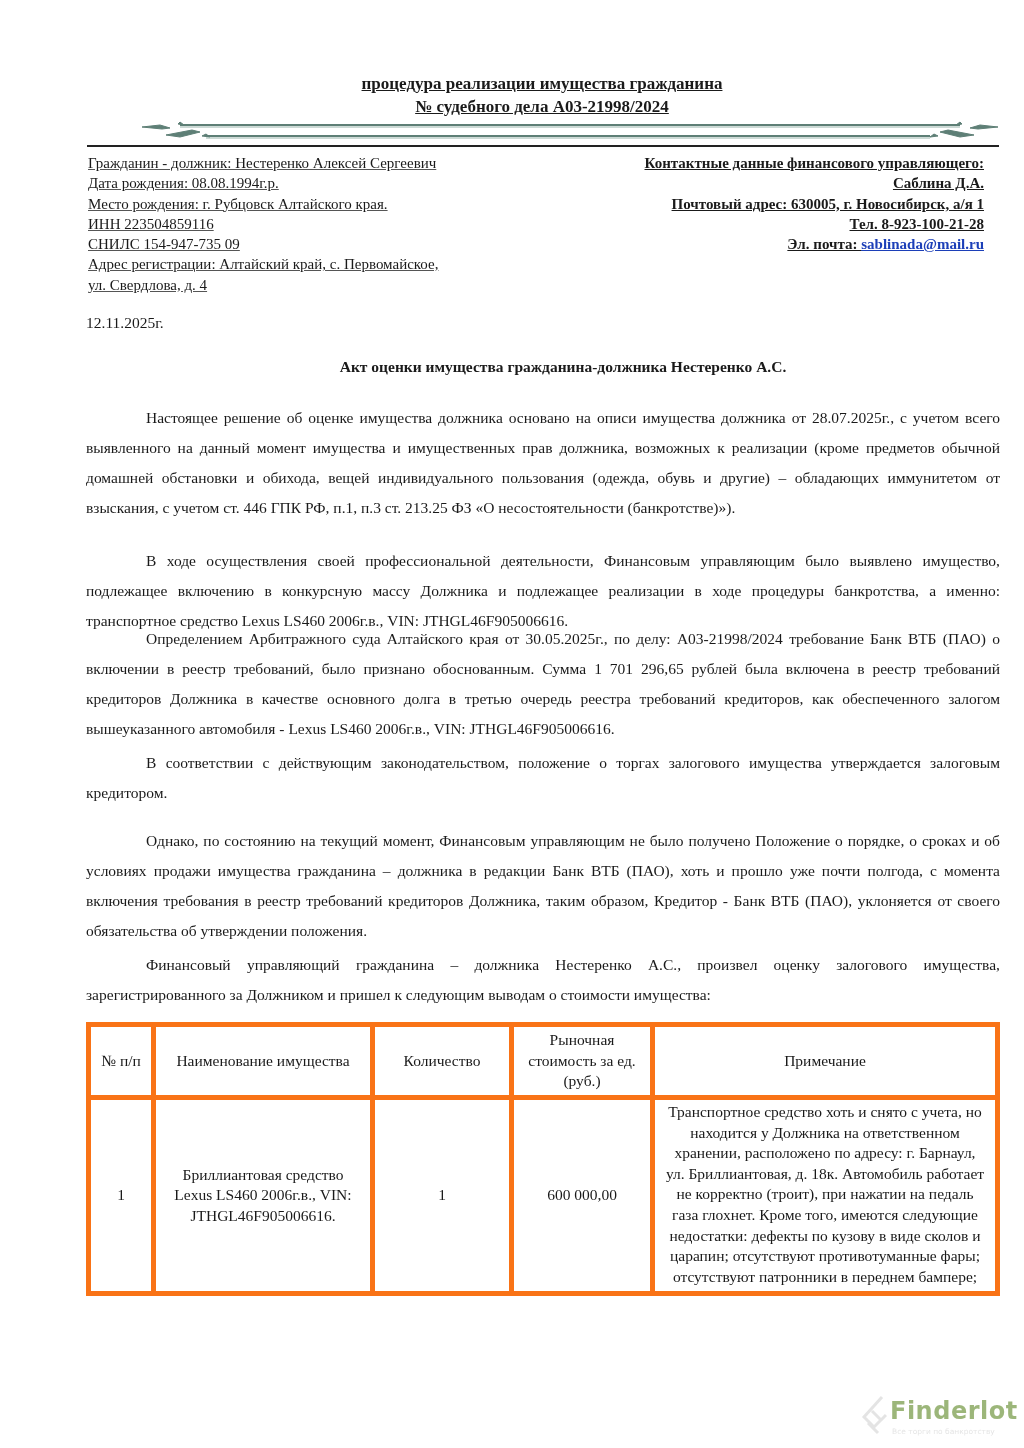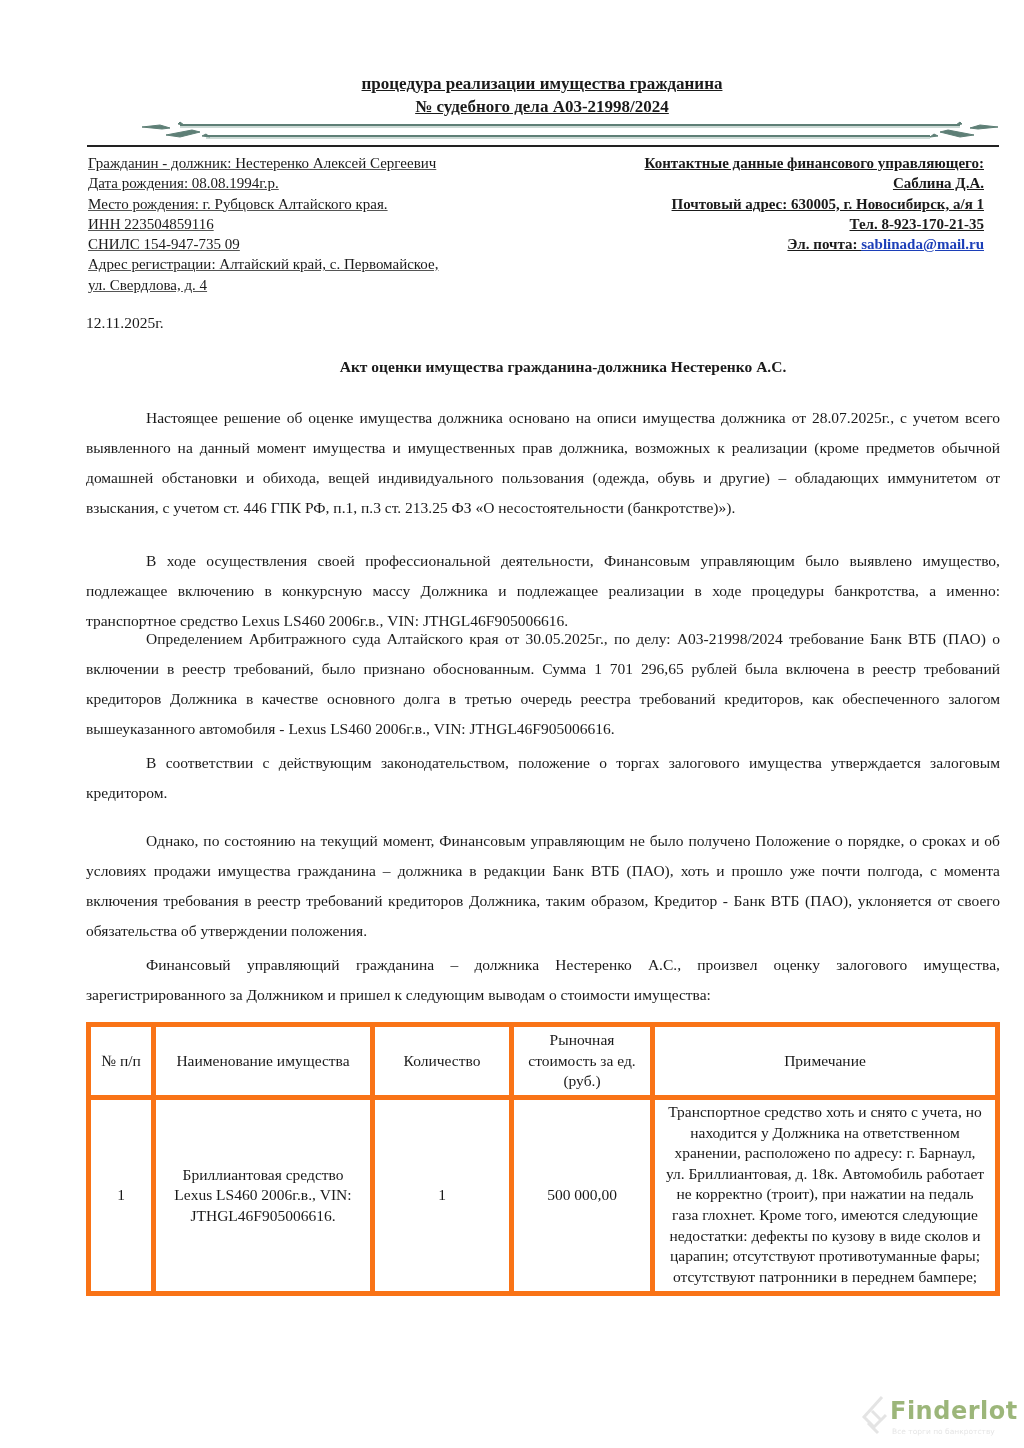--- a/index.html
+++ b/index.html
@@ -85,21 +85,21 @@
     <div>ИНН 223504859116</div>
     <div>СНИЛС 154-947-735 09</div>
     <div>Адрес регистрации: Алтайский край, с. Первомайское,</div>
     <div>ул. Свердлова, д. 4</div>
   </div>
 
   <div class="contacts">
     <div>Контактные данные финансового управляющего:</div>
     <div>Саблина Д.А.</div>
     <div>Почтовый адрес: 630005, г. Новосибирск, а/я 1</div>
-    <div>Тел. 8-923-170-21-35</div>
+    <div>Тел. 8-923-100-21-28</div>
     <div><span>Эл. почта: </span><a>sablinada@mail.ru</a></div>
   </div>
 
   <div class="date">12.11.2025г.</div>
   <div class="act-title">Акт оценки имущества гражданина-должника Нестеренко А.С.</div>
 
   <div class="para p1">Настоящее решение об оценке имущества должника основано на описи имущества должника от 28.07.2025г., с учетом всего выявленного на данный момент имущества и имущественных прав должника, возможных к реализации (кроме предметов обычной домашней обстановки и обихода, вещей индивидуального пользования (одежда, обувь и другие) – обладающих иммунитетом от взыскания, с учетом ст. 446 ГПК РФ, п.1, п.3 ст. 213.25 ФЗ «О несостоятельности (банкротстве)»).</div>
   <div class="para p2">В ходе осуществления своей профессиональной деятельности, Финансовым управляющим было выявлено имущество, подлежащее включению в конкурсную массу Должника и подлежащее реализации в ходе процедуры банкротства, а именно: транспортное средство Lexus LS460 2006г.в., VIN: JTHGL46F905006616.</div>
   <div class="para p3">Определением Арбитражного суда Алтайского края от 30.05.2025г., по делу: А03-21998/2024 требование Банк ВТБ (ПАО) о включении в реестр требований, было признано обоснованным. Сумма 1 701 296,65 рублей была включена в реестр требований кредиторов Должника в качестве основного долга в третью очередь реестра требований кредиторов, как обеспеченного залогом вышеуказанного автомобиля - Lexus LS460 2006г.в., VIN: JTHGL46F905006616.</div>
   <div class="para p4">В соответствии с действующим законодательством, положение о торгах залогового имущества утверждается залоговым кредитором.</div>
@@ -114,21 +114,21 @@
         <th class="c3">Количество</th>
         <th class="c4">Рыночная стоимость за ед. (руб.)</th>
         <th class="c5">Примечание</th>
       </tr>
     </thead>
     <tbody>
       <tr>
         <td>1</td>
         <td style="padding:0 14px;">Бриллиантовая средство Lexus LS460 2006г.в., VIN: JTHGL46F905006616.</td>
         <td>1</td>
-        <td>500 000,00</td>
+        <td>600 000,00</td>
         <td style="padding:2px 10px 4px;">Транспортное средство хоть и снято с учета, но находится у Должника на ответственном хранении, расположено по адресу: г. Барнаул, ул. Бриллиантовая, д. 18к. Автомобиль работает не корректно (троит), при нажатии на педаль газа глохнет. Кроме того, имеются следующие недостатки: дефекты по кузову в виде сколов и царапин; отсутствуют противотуманные фары; отсутствуют патронники в переднем бампере;</td>
       </tr>
     </tbody>
   </table>
 
   <div class="watermark">
     <svg class="wm-icon" viewBox="0 0 30 44">
       <path d="M22 2 L4 22 L14 32 L26 20 M12 16 L20 24 M8 28 L18 38" stroke="#cfcfcf" stroke-width="3" fill="none"></path>
     </svg>
     <div class="wm-text">Finderlot</div>

